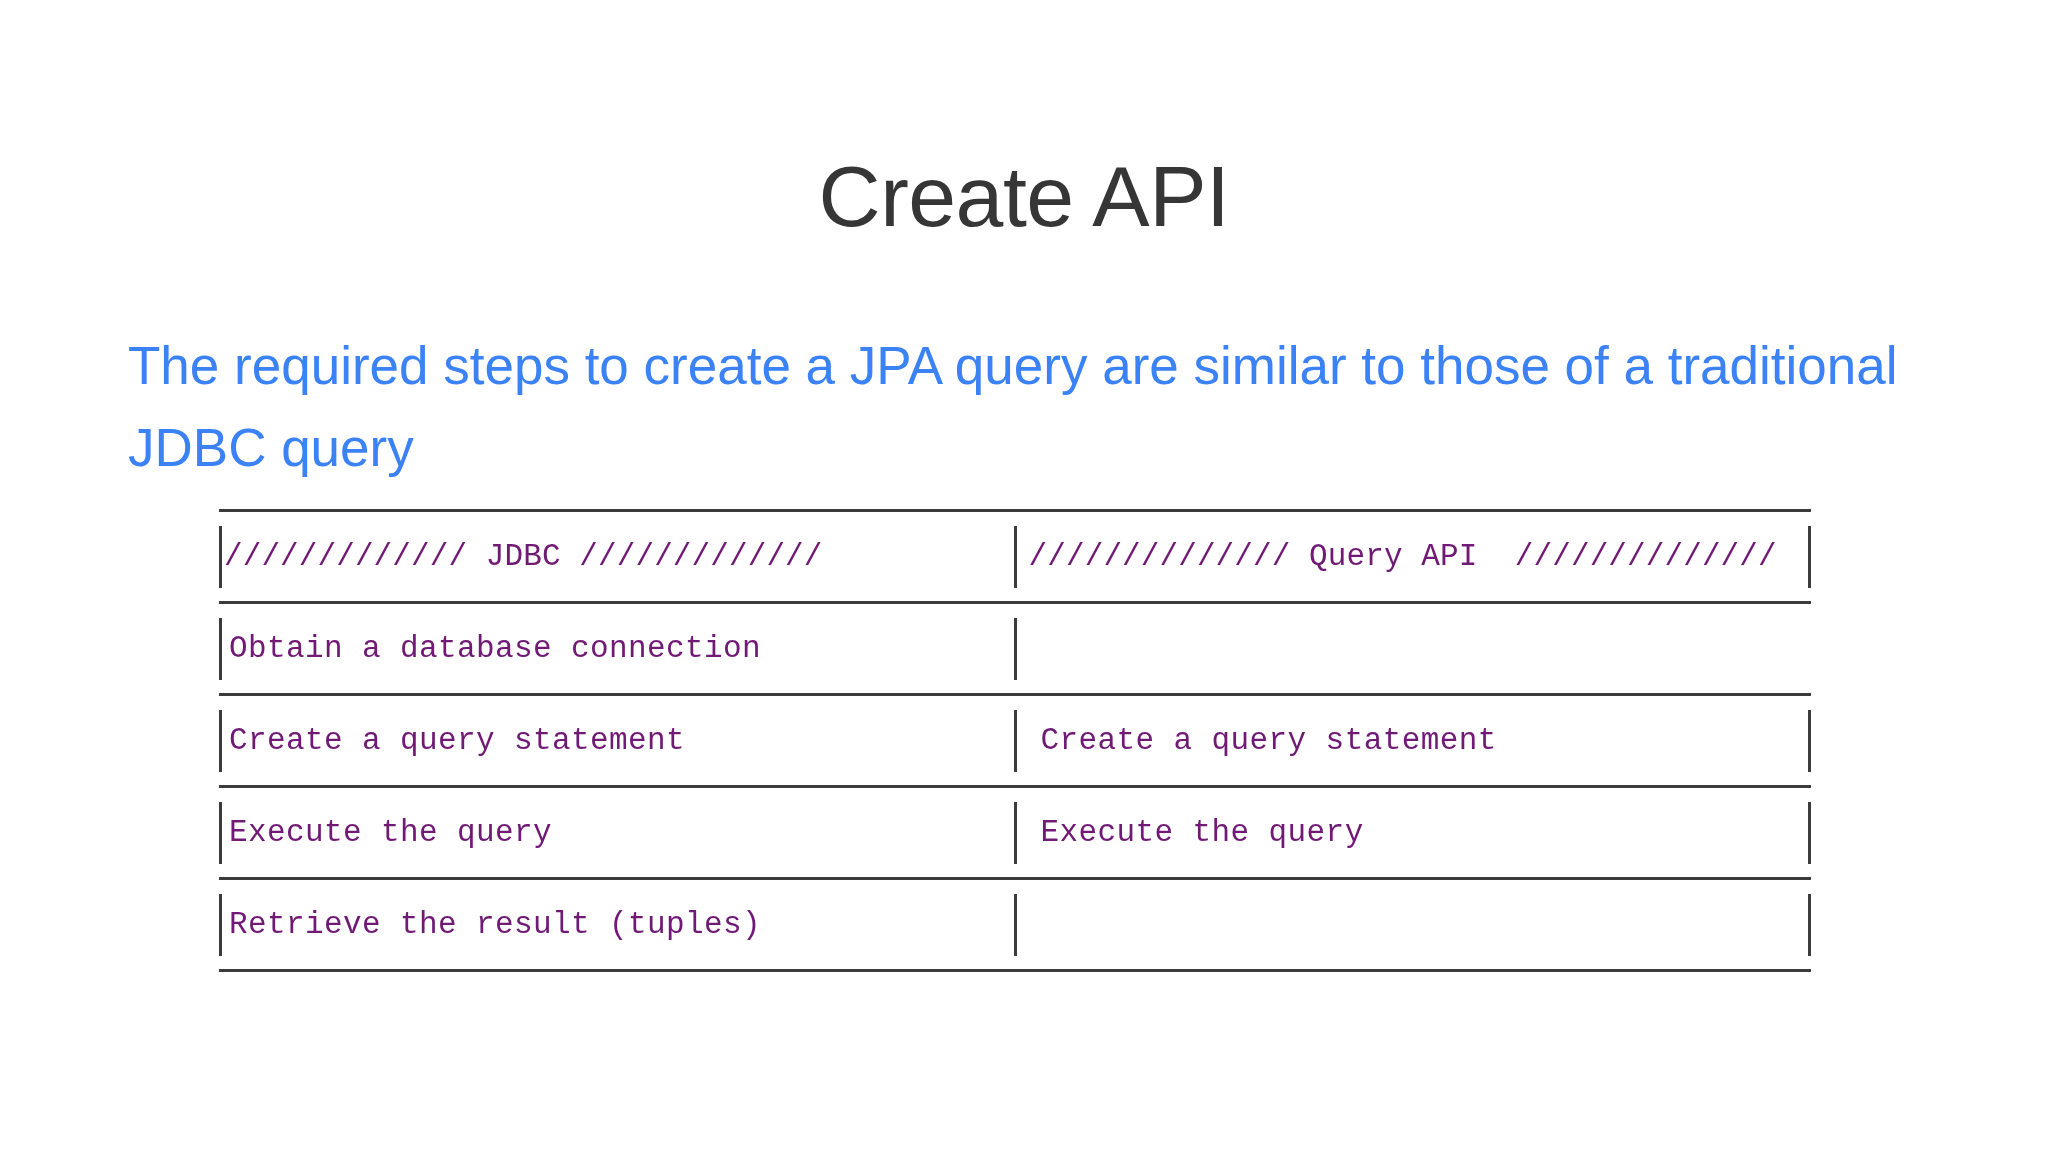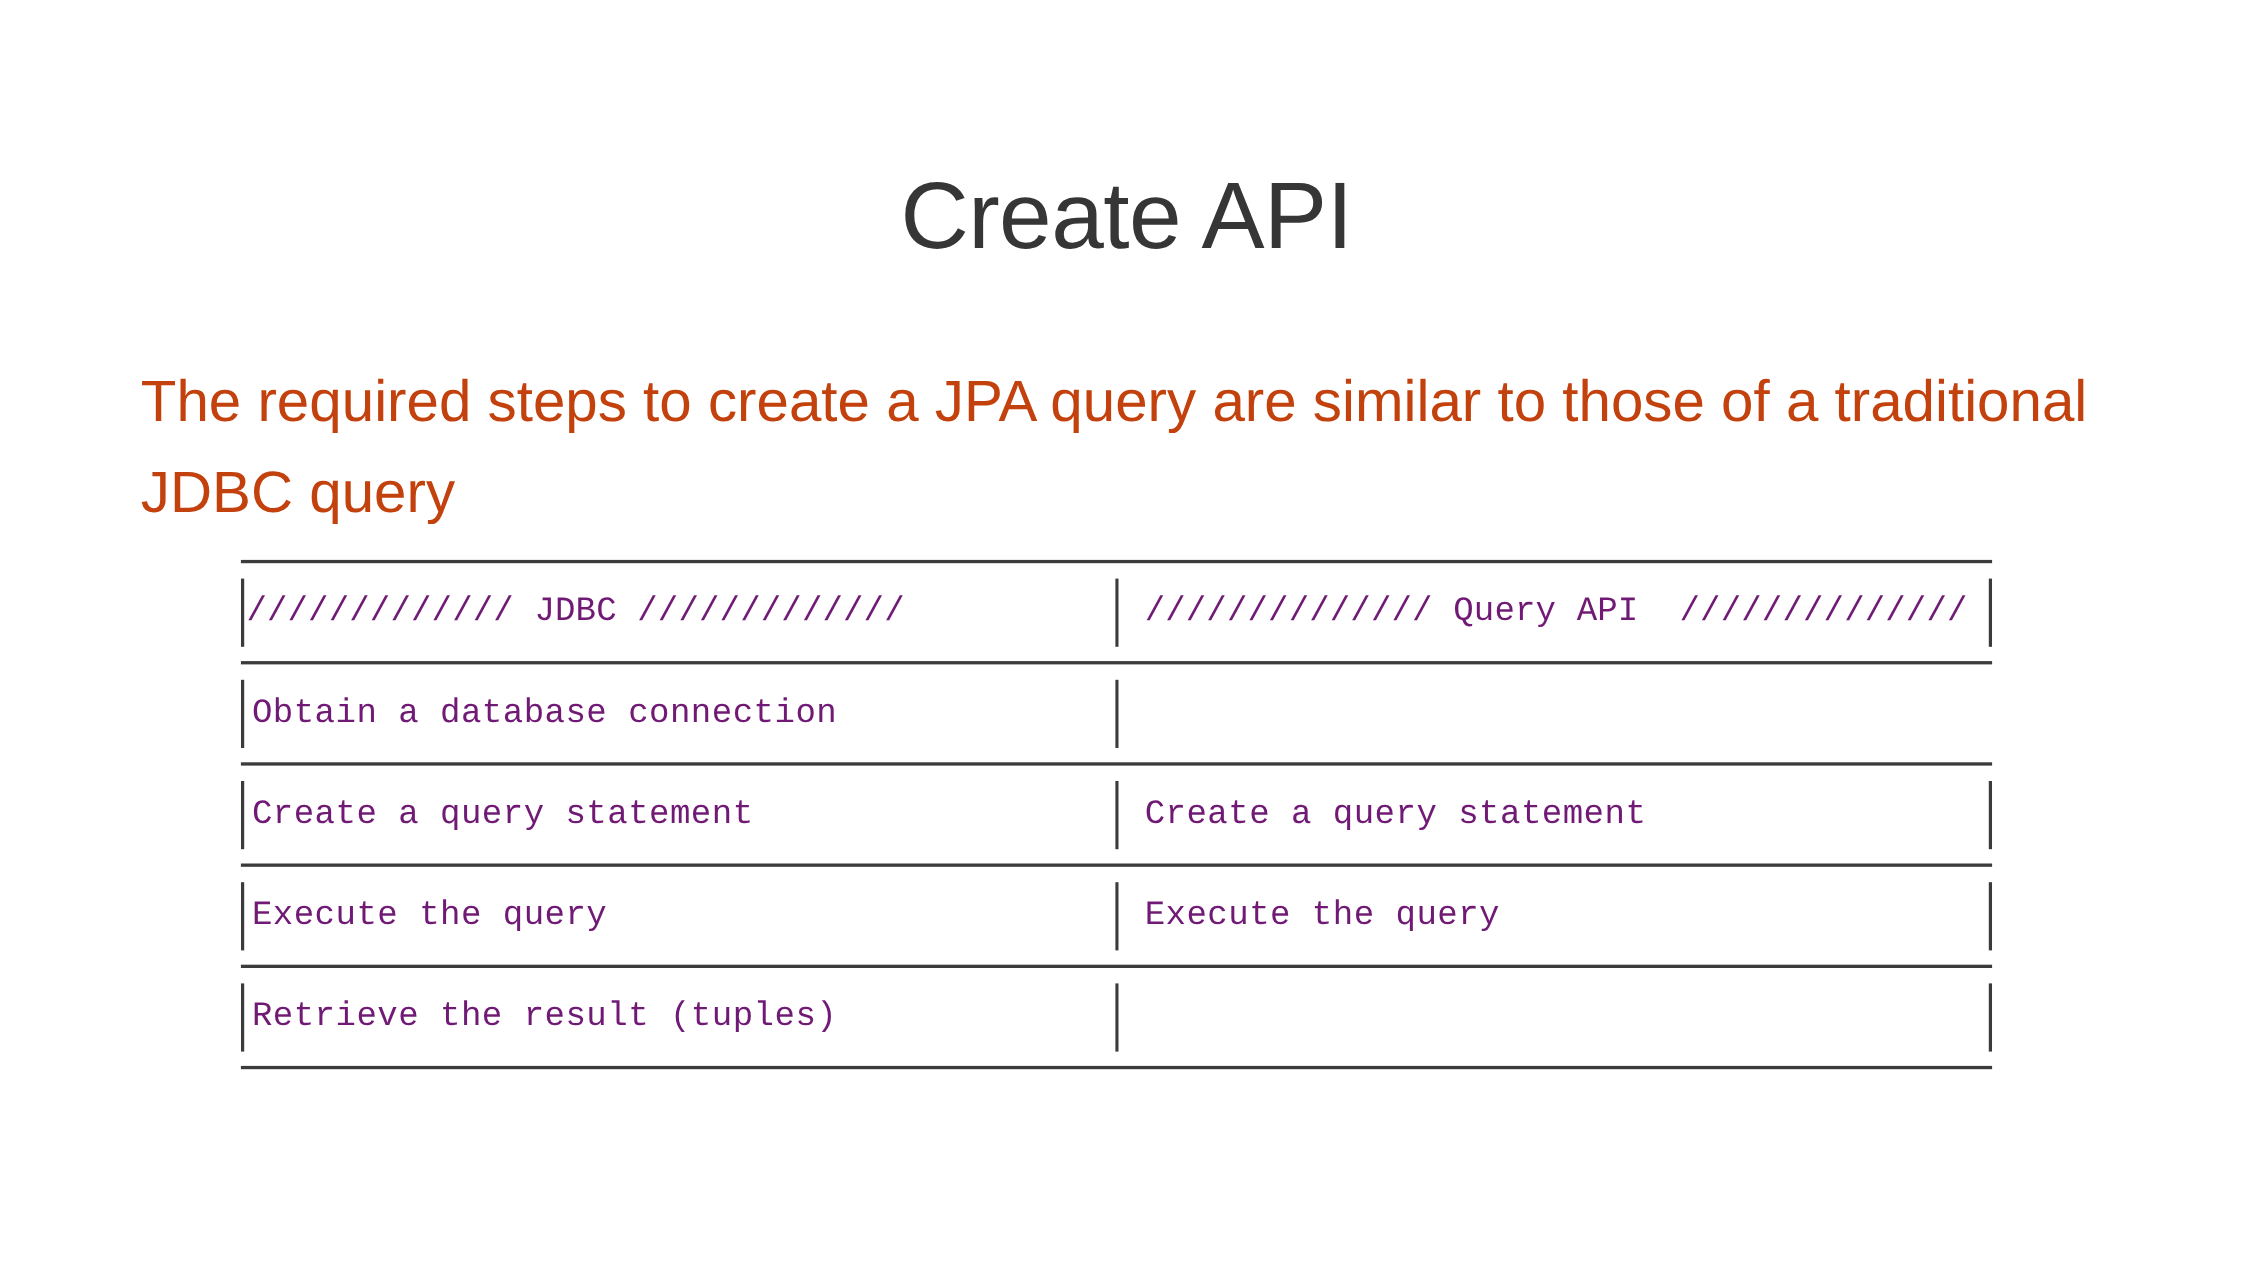--- a/index.html
+++ b/index.html
@@ -41,21 +41,21 @@
   
   .slide-body {
     position: absolute;
     left: 128px;
     top: 272px;
     width: 1800px;
     font-family: "Liberation Sans", sans-serif;
     font-weight: 400;
     font-size: 53px;
     line-height: 82px;
-    color: #c2410c;
+    color: #3b82f6;
   }
 
   
   .ascii-table {
     position: absolute;
     left: 219px;
     top: 509px;
     width: 1592px;
     font-family: "Liberation Mono", "DejaVu Sans Mono", monospace;
     font-size: 31px;
@@ -108,21 +108,21 @@
     letter-spacing: 0.4px;
   }
   .cell-text.header {
     padding-left: 5px;
     letter-spacing: 0.1px;
   }
   .cell-right .cell-text {
     padding-left: 24px;
   }
   .cell-right .cell-text.header {
-    padding-left: 24px;
+    padding-left: 12px;
     font-family: Liberation Mono, monospace;
   }
 </style>
 </head>
 <body>
 
 <div class="slide">
 
   <h1 class="slide-title">Create API</h1>
 

